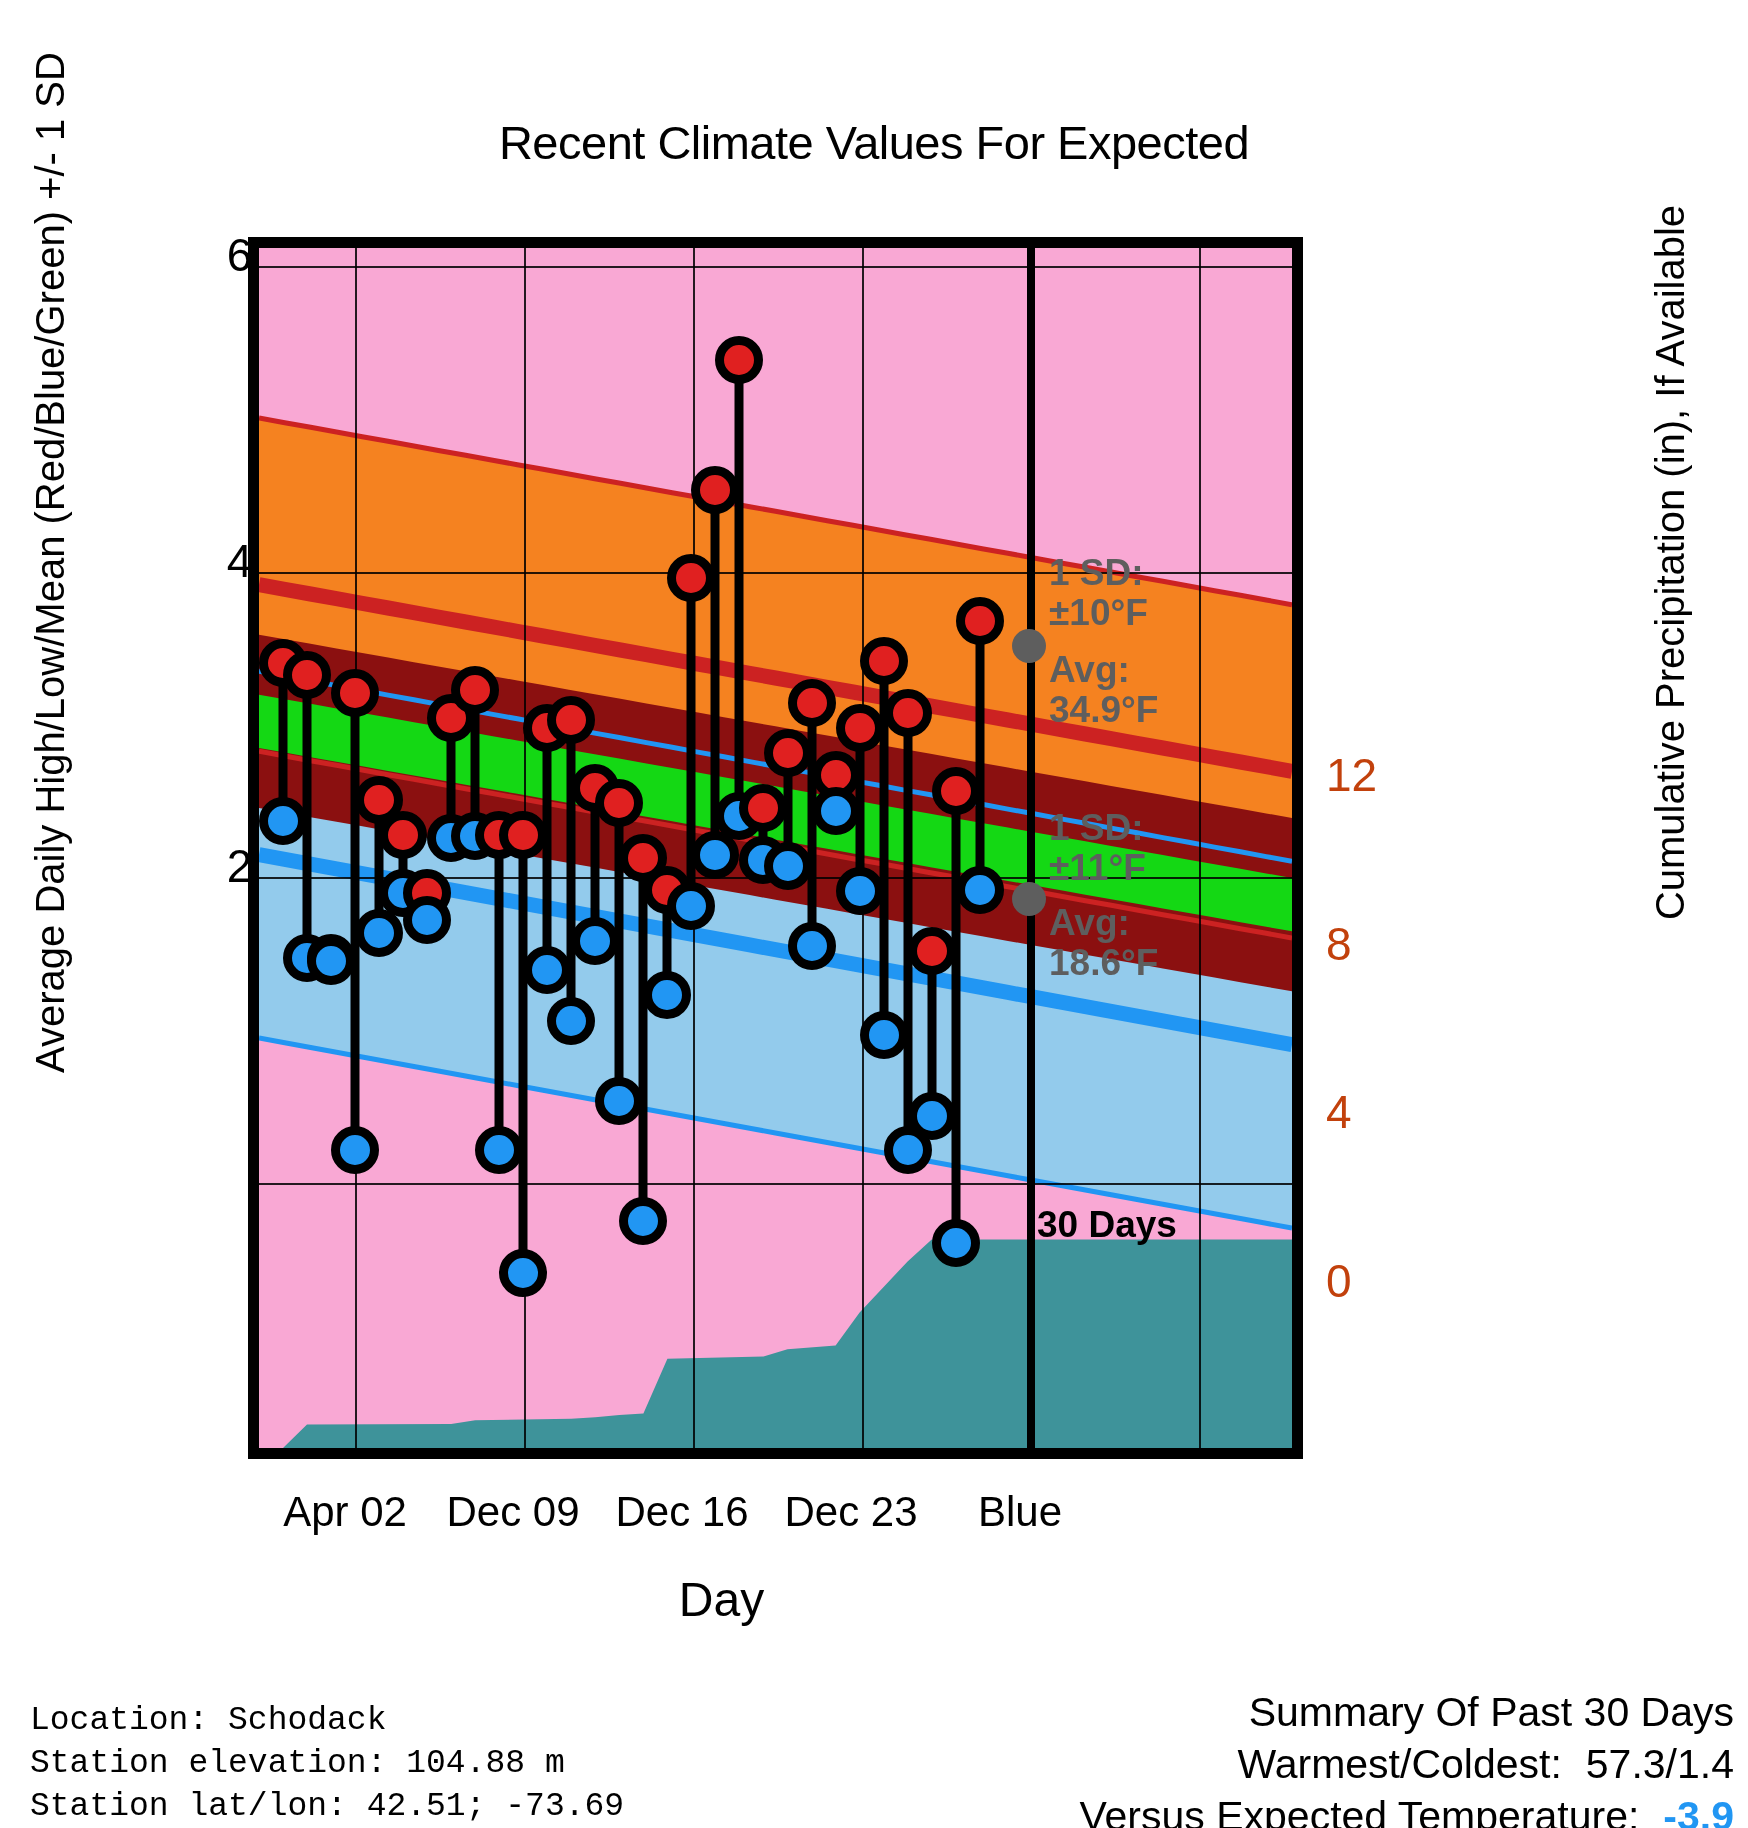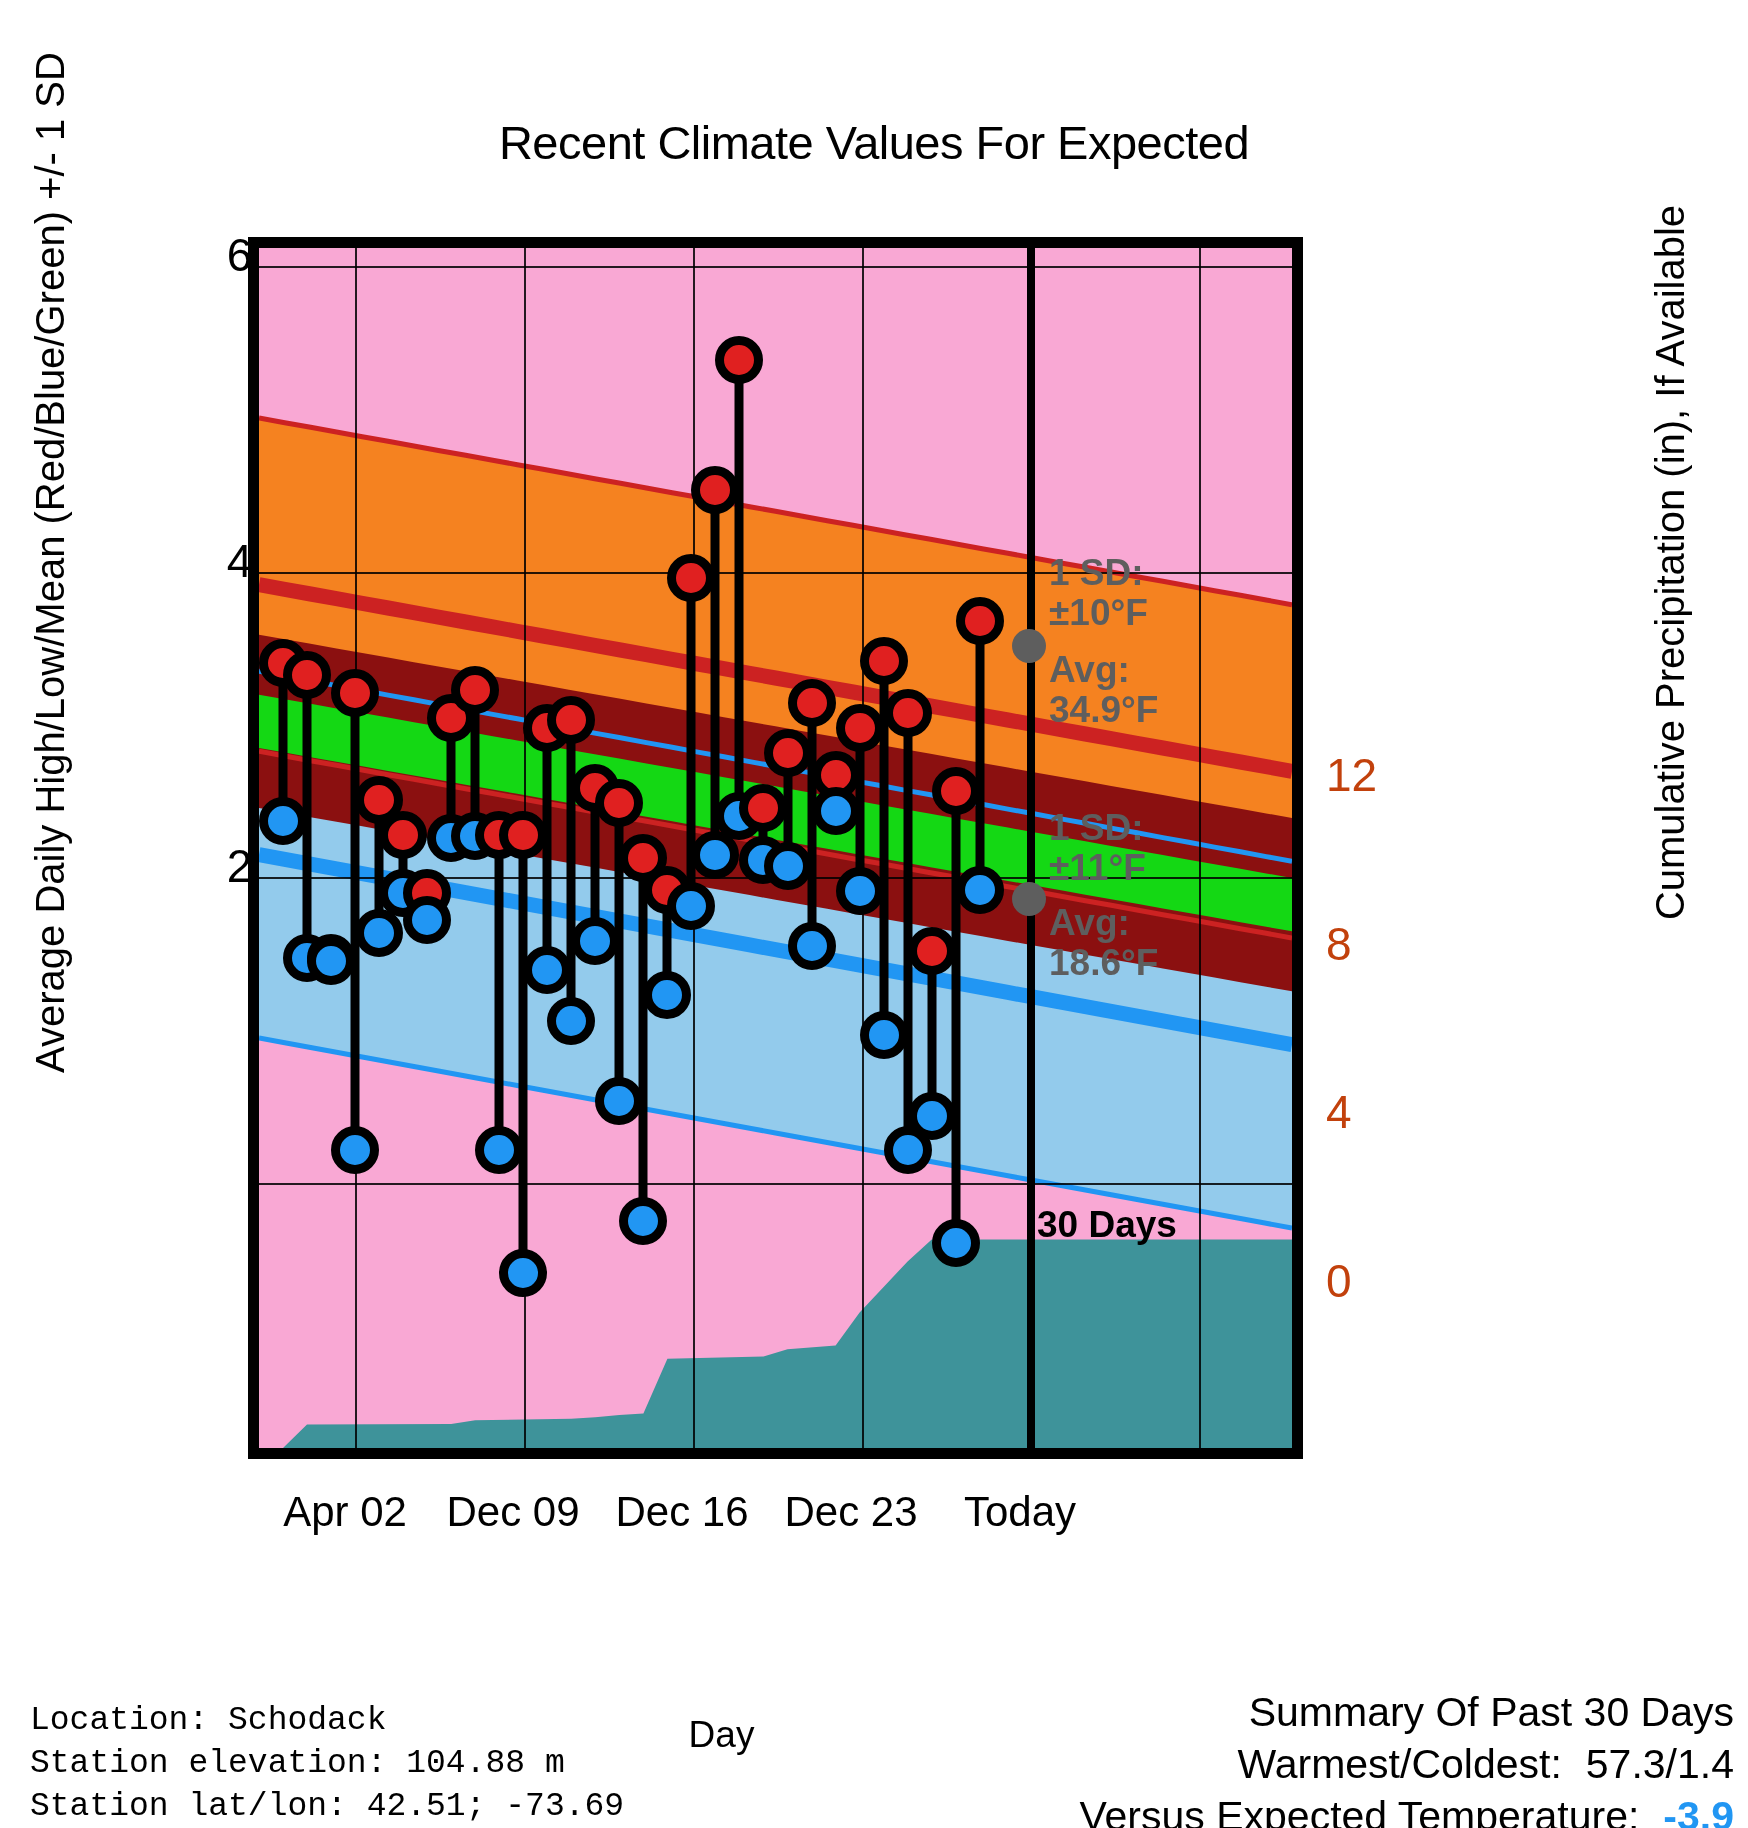--- a/index.html
+++ b/index.html
@@ -22,22 +22,22 @@
     position:absolute;left:-600px;top:540px;width:1300px;text-align:center;
     transform:rotate(-90deg);transform-origin:center center;
     font-size:40px;color:#000;
   }
   .ylabel-right{
     position:absolute;left:1070px;top:540px;width:1200px;text-align:center;
     transform:rotate(-90deg);transform-origin:center center;
     font-size:40px;color:#000;
   }
   .xlabel{
-    position:absolute;left:0;top:1714px;width:1443px;text-align:center;
-    font-size:37px;color:#000;
+    position:absolute;left:0;top:1572px;width:1443px;text-align:center;
+    font-size:48px;color:#000;
   }
 
   .ytick-l{position:absolute;right:1470px;font-size:46px;color:#000;text-align:right;width:200px;transform:translateY(-50%);}
   .ytick-r{position:absolute;left:1326px;font-size:46px;color:#c2410c;text-align:left;width:200px;transform:translateY(-50%);}
   .xtick{position:absolute;top:1488px;font-size:42px;color:#000;text-align:center;width:320px;transform:translateX(-50%);}
 
   .gridline-h{position:absolute;left:0;right:0;height:2px;background:#000;opacity:.85;}
   .gridline-v{position:absolute;top:0;bottom:0;width:2px;background:#000;opacity:.85;}
   .todayline{position:absolute;top:0;bottom:0;width:8px;background:#000;}
 
@@ -76,21 +76,21 @@
 
   <div class="ytick-r" style="top:775px">12</div>
   <div class="ytick-r" style="top:944px">8</div>
   <div class="ytick-r" style="top:1112px">4</div>
   <div class="ytick-r" style="top:1281px">0</div>
 
   <div class="xtick" style="left:345px">Apr 02</div>
   <div class="xtick" style="left:513px">Dec 09</div>
   <div class="xtick" style="left:682px">Dec 16</div>
   <div class="xtick" style="left:851px">Dec 23</div>
-  <div class="xtick" style="left:1020px">Today</div>
+  <div class="xtick" style="left:1020px">Blue</div>
 
   <div id="plot-frame">
     <div id="plot-inner">
 
       <svg id="bands" viewBox="0 0 1033 1200" preserveAspectRatio="none" style="position:absolute;inset:0;width:100%;height:100%">
 
         <polygon points="0.0,170.0 25.8,174.7 51.6,179.3 77.5,184.0 103.3,188.7 129.1,193.3 154.9,198.0 180.8,202.7 206.6,207.3 232.4,212.0 258.3,216.7 284.1,221.3 309.9,226.0 335.7,230.7 361.5,235.3 387.4,240.0 413.2,244.7 439.0,249.3 464.9,254.0 490.7,258.7 516.5,263.3 542.3,268.0 568.2,272.7 594.0,277.3 619.8,282.0 645.6,286.7 671.5,291.3 697.3,296.0 723.1,300.7 748.9,305.3 774.8,310.0 800.6,314.7 826.4,319.3 852.2,324.0 878.0,328.7 903.9,333.3 929.7,338.0 955.5,342.7 981.4,347.3 1007.2,352.0 1033.0,356.7 1033.0,690.0 1007.2,685.3 981.4,680.7 955.5,676.0 929.7,671.3 903.9,666.7 878.0,662.0 852.2,657.3 826.4,652.7 800.6,648.0 774.8,643.3 748.9,638.7 723.1,634.0 697.3,629.3 671.5,624.7 645.6,620.0 619.8,615.3 594.0,610.7 568.2,606.0 542.3,601.3 516.5,596.7 490.7,592.0 464.9,587.3 439.0,582.7 413.2,578.0 387.4,573.3 361.5,568.7 335.7,564.0 309.9,559.3 284.1,554.7 258.3,550.0 232.4,545.3 206.6,540.7 180.8,536.0 154.9,531.3 129.1,526.7 103.3,522.0 77.5,517.3 51.6,512.7 25.8,508.0 0.0,503.3" fill="#F58220" id="hiBand"></polygon>
 
         <polygon points="0.0,423.3 25.8,428.1 51.6,432.8 77.5,437.6 103.3,442.3 129.1,447.1 154.9,451.8 180.8,456.6 206.6,461.3 232.4,466.1 258.3,470.8 284.1,475.6 309.9,480.3 335.7,485.1 361.5,489.8 387.4,494.6 413.2,499.3 439.0,504.1 464.9,508.8 490.7,513.6 516.5,518.3 542.3,523.1 568.2,527.8 594.0,532.6 619.8,537.3 645.6,542.1 671.5,546.8 697.3,551.6 723.1,556.3 748.9,561.1 774.8,565.8 800.6,570.6 826.4,575.3 852.2,580.1 878.0,584.8 903.9,589.6 929.7,594.3 955.5,599.1 981.4,603.8 1007.2,608.6 1033.0,613.3 1033.0,980.0 1007.2,975.3 981.4,970.5 955.5,965.8 929.7,961.0 903.9,956.3 878.0,951.5 852.2,946.8 826.4,942.0 800.6,937.3 774.8,932.5 748.9,927.8 723.1,923.0 697.3,918.3 671.5,913.5 645.6,908.8 619.8,904.0 594.0,899.3 568.2,894.5 542.3,889.8 516.5,885.0 490.7,880.3 464.9,875.5 439.0,870.8 413.2,866.0 387.4,861.3 361.5,856.5 335.7,851.8 309.9,847.0 284.1,842.3 258.3,837.5 232.4,832.8 206.6,828.0 180.8,823.3 154.9,818.5 129.1,813.8 103.3,809.0 77.5,804.3 51.6,799.5 25.8,794.8 0.0,790.0" fill="#93CBEC" id="loBand"></polygon>
 

